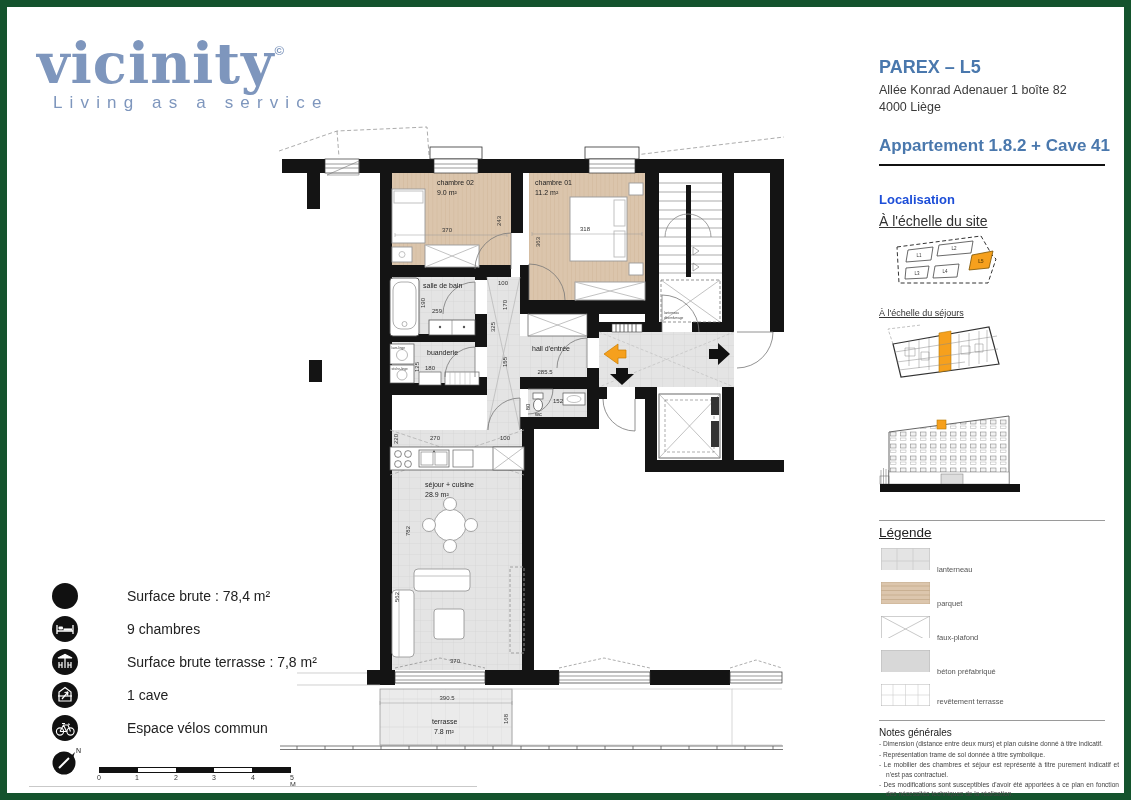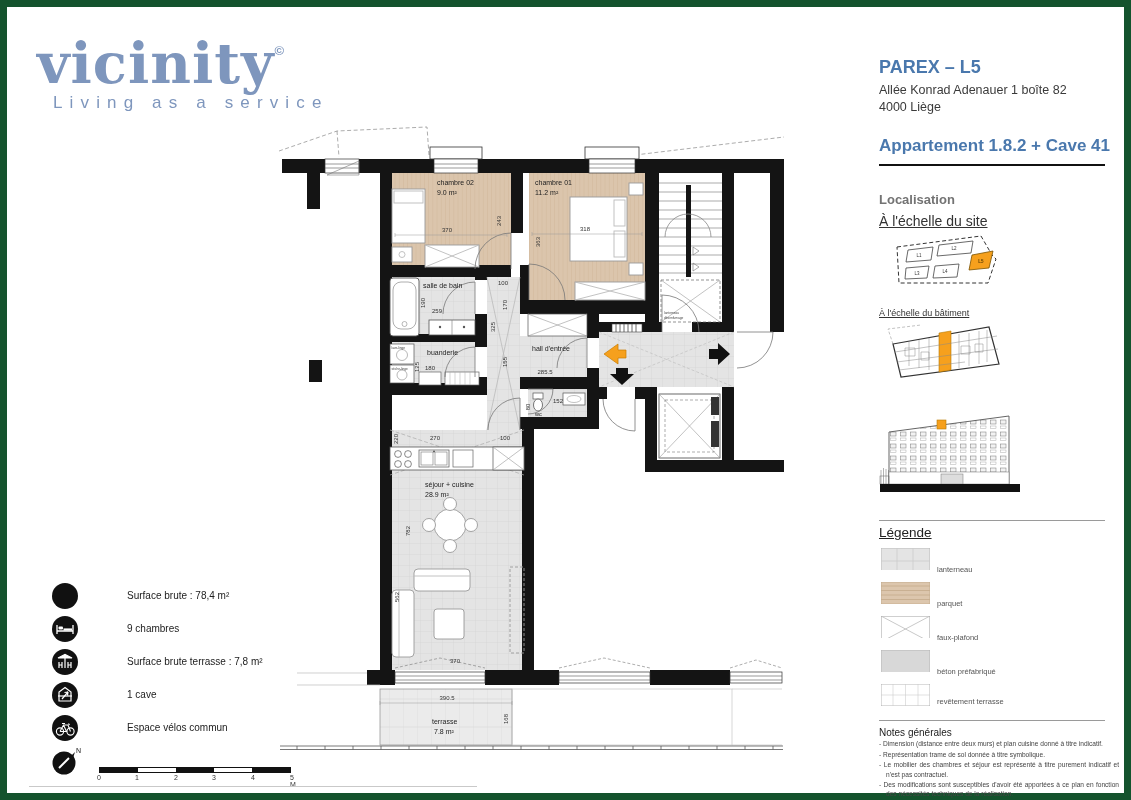--- a/index.html
+++ b/index.html
@@ -12,39 +12,39 @@
   .logo .word { font-family:"DejaVu Serif",serif; font-weight:bold; font-size:56px; letter-spacing:1px; line-height:1; }
   .logo .reg { font-size:13px; vertical-align:28px; font-family:"Liberation Sans",sans-serif; }
   .logo .tag { margin-top:2px; margin-left:16px; font-size:17px; letter-spacing:0.42em; color:#7E96BD; }
 
   
   .side { position:absolute; left:872px; top:50px; width:240px; }
   .proj { color:#4A78AD; font-weight:bold; font-size:18px; }
   .addr { font-size:12.5px; color:#3a3a3a; margin-top:4px; line-height:1.35; }
   .apt  { color:#4A78AD; font-weight:bold; font-size:17px; margin-top:20px; }
   .rule-black { width:226px; height:2px; background:#111; margin-top:8px; }
-  .loc-title { font-weight:bold; font-size:13px; color:#737373; margin-top:26px; }
+  .loc-title { font-weight:bold; font-size:13px; color:#1d4ed8; margin-top:26px; }
   .sub { font-size:14px; color:#333; text-decoration:underline; margin-top:6px; }
   .sub2 { font-size:9px; color:#333; text-decoration:underline; margin-top:14px; }
   .divider { width:226px; height:1px; background:#9a9a9a; margin-top:10px; }
   .leg-title { font-size:13.5px; color:#222; margin-top:4px;text-decoration:underline; }
   .leg-swatch { width:49px; height:22px; }
   .leg-label { font-size:7.5px; color:#555; margin-left:58px; margin-bottom:1px; }
   .leg-item { position:relative; margin-top:8px; height:22px; }
   .leg-item .leg-swatch { position:absolute; left:2px; top:0; }
   .leg-item .leg-label { position:absolute; left:58px; bottom:0; margin:0; }
   .notes-title { font-size:10px; color:#222; margin-top:6px; }
   .note { font-size:6.6px; color:#444; line-height:1.38; text-align:justify; padding-left:7px; text-indent:-7px; margin-top:1.5px; }
   .note::before { content:"-  "; }
 
   
   .facts { position:absolute; left:44px; top:572px; }
   .fact { display:flex; align-items:center; height:33px; }
   .fact .ic { width:28px; height:28px; flex:0 0 28px; }
-  .fact .lbl { font-size:10px; color:#222; margin-left:48px; }
+  .fact .lbl { font-size:14px; color:#222; margin-left:48px; }
 
   
   .scalebar { position:absolute; left:92px; top:760px; width:192px; }
   .bar { display:flex; border:1px solid #111; height:6px; width:192px; }
   .bar div { flex:1; }
   .bar div:nth-child(odd) { background:#111; }
   .bar div:nth-child(even) { background:#fff; }
   .ticks { position:relative; height:10px; font-size:7px; color:#333; }
   .ticks span { position:absolute; top:1px; transform:translateX(-50%); }
   .longline { position:absolute; left:22px; top:779px; width:448px; height:1px; background:#c9c9c9; }
@@ -86,21 +86,21 @@
       <polygon points="13,36 36,34 34,46 12,47" fill="#fff" stroke="#444" stroke-width="0.8"></polygon>
       <polygon points="42,34 66,32 64,45 40,46" fill="#fff" stroke="#444" stroke-width="0.8"></polygon>
       <polygon points="79,23 100,19 96,36 76,38" fill="#F6A01D" stroke="#7a5200" stroke-width="0.8"></polygon>
       <text x="26" y="25" font-size="4.5" fill="#333" text-anchor="middle">L1</text>
       <text x="61" y="18" font-size="4.5" fill="#333" text-anchor="middle">L2</text>
       <text x="24" y="43" font-size="4.5" fill="#333" text-anchor="middle">L3</text>
       <text x="52" y="41" font-size="4.5" fill="#333" text-anchor="middle">L4</text>
       <text x="88" y="31" font-size="4.5" fill="#5a3c00" font-weight="bold" text-anchor="middle">L5</text>
     </svg>
 
-    <div class="sub2">À l'échelle du bâtiment</div>
+    <div class="sub2">À l'échelle du séjours</div>
 
     
     <svg width="120" height="74" viewBox="0 0 120 74" style="margin-top:4px;margin-left:6px">
       <polyline points="8,22 3,7 36,3" fill="none" stroke="#999" stroke-width="0.6" stroke-dasharray="3 2"></polyline>
       <polygon points="8,22 104,5 114,42 16,55" fill="#fff" stroke="#333" stroke-width="1.2"></polygon>
       <polygon points="54,11 66,9 66,48 54,50" fill="#F6A01D" stroke="#b97b00" stroke-width="0.6"></polygon>
       <g stroke="#888" stroke-width="0.5" fill="none">
         <path d="M10,30 L112,14"></path>
           <path d="M12,40 L113,27"></path>
           <path d="M14,48 L80,40"></path>

